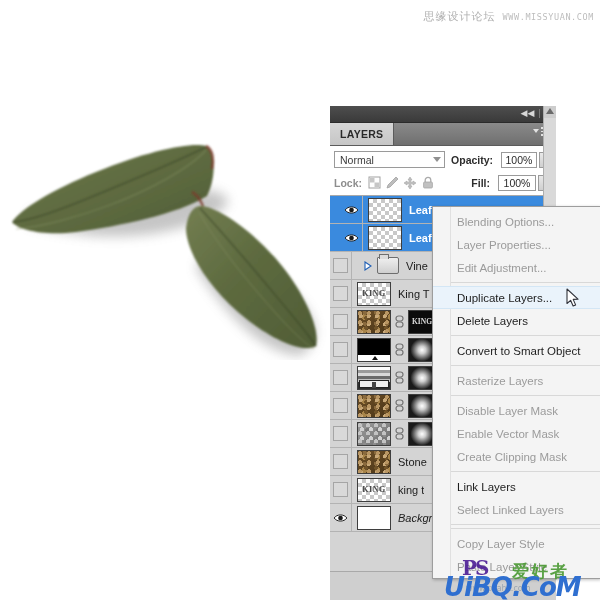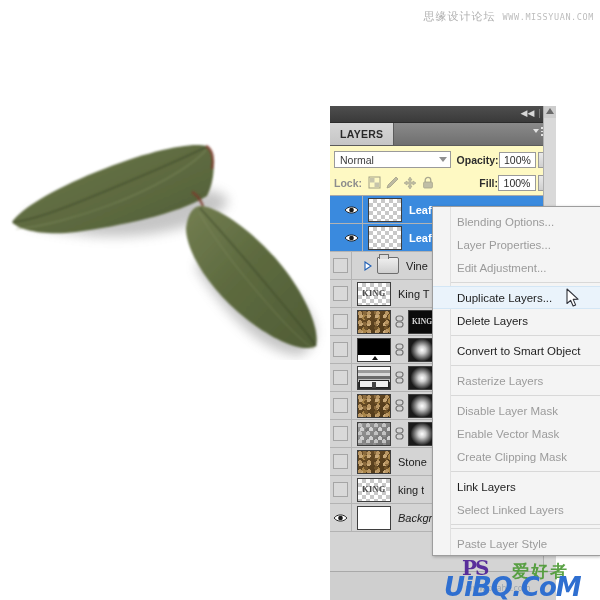--- a/index.html
+++ b/index.html
@@ -85,33 +85,33 @@
     position:absolute;right:4px;top:4px;display:flex;align-items:center;gap:2px;
   }
   .panel-menu-btn .tri{
     width:0;height:0;border-left:3px solid transparent;border-right:3px solid transparent;
     border-top:4px solid #e2e2e2;
   }
   .panel-menu-btn .lines{display:flex;flex-direction:column;gap:2px;}
   .panel-menu-btn .lines i{display:block;width:11px;height:1.5px;background:#e2e2e2;}
 
   .panel-controls{
-    background:#fef9c3;border-bottom:1px solid #a9a9a9;padding:4px 4px 3px 4px;
+    background:#ffffff;border-bottom:1px solid #a9a9a9;padding:4px 4px 3px 4px;
   }
   .ctl-row{display:flex;align-items:center;height:19px;}
   .ctl-row + .ctl-row{margin-top:4px;}
   .blend-select{
     width:118px;height:17px;background:#fff;border:1px solid #9a9a9a;
     display:flex;align-items:center;justify-content:space-between;
     padding:0 3px 0 5px;box-sizing:border-box;font-size:10.5px;color:#3b3b3b;
   }
   .blend-select .cv{width:0;height:0;border-left:4px solid transparent;border-right:4px solid transparent;border-top:5px solid #909090;}
   .ctl-label{margin-left:6px;font-size:10.5px;font-weight:bold;color:#2d2d2d;}
   .num-box{
-    margin-left:0;width:38px;height:16px;background:#fff;border:1px solid #9a9a9a;
+    margin-left:8px;width:38px;height:16px;background:#fff;border:1px solid #9a9a9a;
     display:flex;align-items:center;justify-content:center;font-size:10.5px;color:#2b2b2b;
     box-sizing:border-box;
   }
   .num-arrow{
     margin-left:2px;width:14px;height:16px;background:linear-gradient(#e9e9e9,#cfcfcf);
     border:1px solid #9a9a9a;display:flex;align-items:center;justify-content:center;box-sizing:border-box;
   }
   .num-arrow .ca{width:0;height:0;border-top:3px solid transparent;border-bottom:3px solid transparent;border-left:4px solid #6b6b6b;}
   .lock-label{font-size:10.5px;color:#8d8d8d;font-weight:bold;margin-right:5px;}
   .lock-ico{width:14px;height:14px;margin-right:4px;display:flex;align-items:center;justify-content:center;opacity:.55;}
@@ -542,20 +542,23 @@
         <div class="menu-sep"></div>
         <div class="menu-item enabled">
           <span>Link Layers</span>
         </div>
         <div class="menu-item disabled">
           <span>Select Linked Layers</span>
         </div>
         <div class="menu-sep"></div>
         <div class="menu-sep"></div>
         <div class="menu-item disabled">
+          <span>Copy Layer Style</span>
+        </div>
+        <div class="menu-item disabled">
           <span>Paste Layer Style</span>
         </div>
       </div>
   </div>
 
   <div id="cursor" style="left: 566px; top: 288px;">
     <svg width="14" height="20" viewBox="0 0 14 20">
       <path d="M1 1 L1 15.5 L4.6 12.3 L7.1 18 L9.6 16.9 L7.2 11.4 L12 11.2 Z" fill="#ffffff" stroke="#30323a" stroke-width="1.1" stroke-linejoin="round"></path>
     </svg>
   </div>

